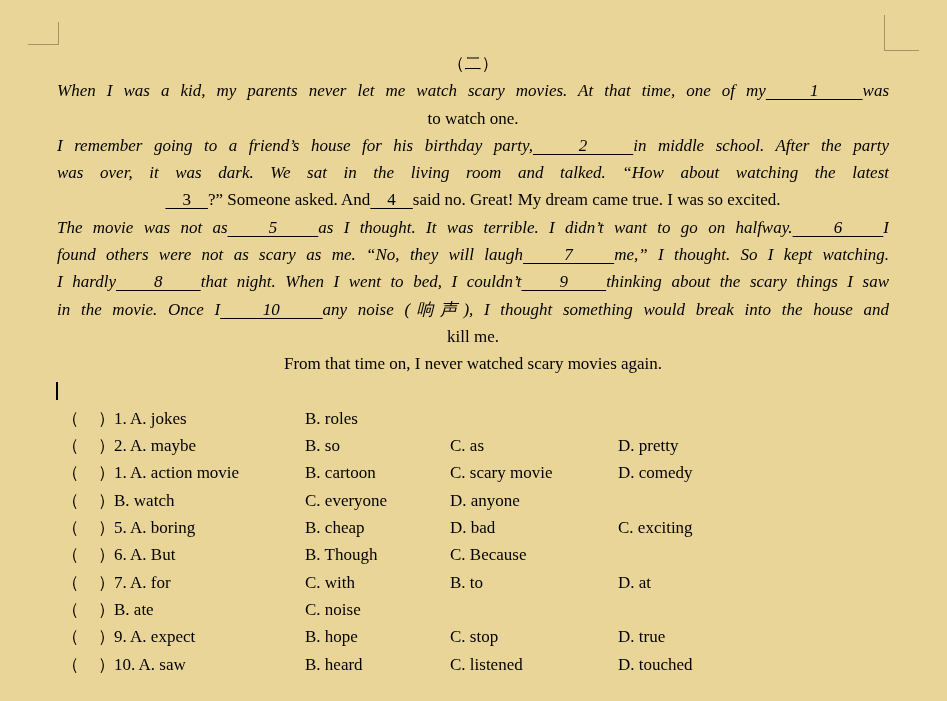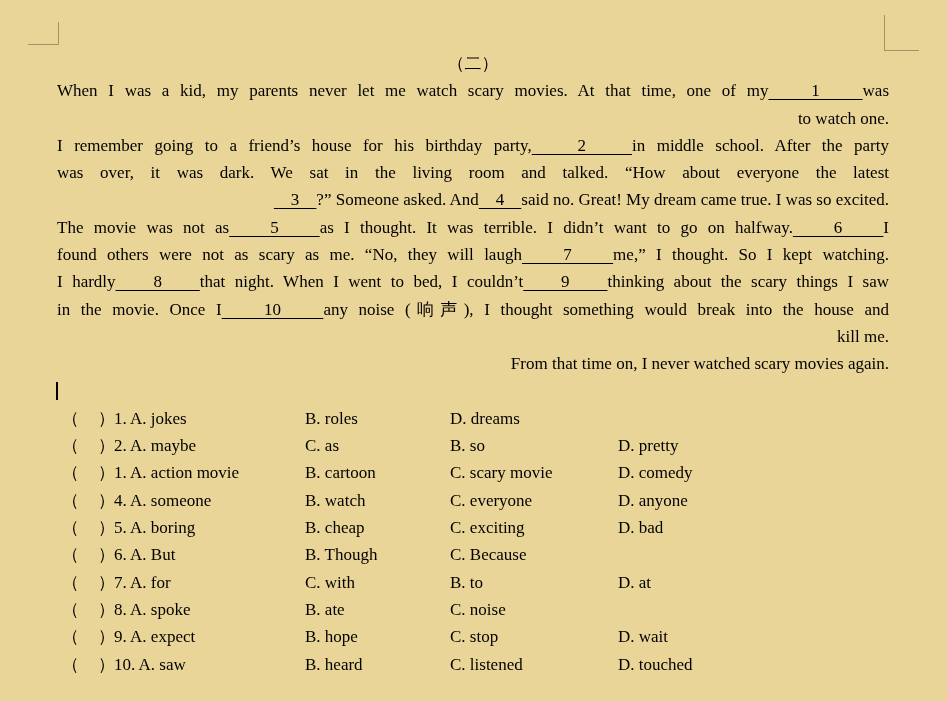--- a/index.html
+++ b/index.html
@@ -28,26 +28,27 @@
   }
   .content {
     position: absolute;
     left: 57px; top: 50px; width: 832px;
     font-size: 17px; line-height: 27.3px;
   }
   .doc-title {
     text-align: center;
     height: 27.3px;
   }
-  .pline { height: 27.3px; white-space: nowrap; text-align: right; }
+  .pline { height: 27.3px; white-space: nowrap; text-align: center; }
   .pline.just {
     white-space: normal;
     text-align: justify;
     text-align-last: justify;
     overflow: hidden;
+    font-style: italic;
   }
   .blank {
     text-decoration: underline;
     text-underline-offset: 3px;
   }
   .cursor-line { height: 27.3px; position: relative; }
   .caret {
     position: absolute; left: -1px; top: 4px;
     width: 2px; height: 18px; background: var(--text-color, #000000);
   }
@@ -66,92 +67,89 @@
 <div class="page">
   <div class="crop-mark tl"></div>
   <div class="crop-mark tr"></div>
 
   <div class="content">
     <div class="doc-title">（二）</div>
     <div id="passage">
         <div class="pline just">When I was a kid, my parents never let me watch scary movies. At that time, one of my<span class="blank">&nbsp;&nbsp;&nbsp;&nbsp;1&nbsp;&nbsp;&nbsp;&nbsp;</span>was</div>
         <div class="pline">to watch one.</div>
         <div class="pline just">I remember going to a friend’s house for his birthday party,<span class="blank">&nbsp;&nbsp;&nbsp;&nbsp;2&nbsp;&nbsp;&nbsp;&nbsp;</span>in middle school. After the party</div>
-        <div class="pline just">was over, it was dark. We sat in the living room and talked. “How about everyone the latest</div>
+        <div class="pline just">was over, it was dark. We sat in the living room and talked. “How about watching the latest</div>
         <div class="pline"><span class="blank">&nbsp;&nbsp;&nbsp;&nbsp;3&nbsp;&nbsp;&nbsp;&nbsp;</span>?” Someone asked. And<span class="blank">&nbsp;&nbsp;&nbsp;&nbsp;4&nbsp;&nbsp;&nbsp;&nbsp;</span>said no. Great! My dream came true. I was so excited.</div>
         <div class="pline just">The movie was not as<span class="blank">&nbsp;&nbsp;&nbsp;&nbsp;5&nbsp;&nbsp;&nbsp;&nbsp;</span>as I thought. It was terrible. I didn’t want to go on halfway.<span class="blank">&nbsp;&nbsp;&nbsp;&nbsp;6&nbsp;&nbsp;&nbsp;&nbsp;</span>I</div>
         <div class="pline just">found others were not as scary as me. “No, they will laugh<span class="blank">&nbsp;&nbsp;&nbsp;&nbsp;7&nbsp;&nbsp;&nbsp;&nbsp;</span>me,” I thought. So I kept watching.</div>
         <div class="pline just">I hardly<span class="blank">&nbsp;&nbsp;&nbsp;&nbsp;8&nbsp;&nbsp;&nbsp;&nbsp;</span>that night. When I went to bed, I couldn’t<span class="blank">&nbsp;&nbsp;&nbsp;&nbsp;9&nbsp;&nbsp;&nbsp;&nbsp;</span>thinking about the scary things I saw</div>
         <div class="pline just">in the movie. Once I<span class="blank">&nbsp;&nbsp;&nbsp;&nbsp;10&nbsp;&nbsp;&nbsp;&nbsp;</span>any noise (响声), I thought something would break into the house and</div>
         <div class="pline">kill me.</div>
         <div class="pline">From that time on, I never watched scary movies again.</div>
       </div>
     <div class="cursor-line">
       <span class="caret"></span>
     </div>
     <div id="questions">
         <div class="q-row">
           <span class="q-paren">（　）</span>
           <span>1. A. jokes</span>
           <span>B. roles</span>
-          <span>D. dreams</span>
         </div>
         <div class="q-row">
           <span class="q-paren">（　）</span>
           <span>2. A. maybe</span>
+          <span>B. so</span>
           <span>C. as</span>
-          <span>B. so</span>
           <span>D. pretty</span>
         </div>
         <div class="q-row">
           <span class="q-paren">（　）</span>
           <span>1. A. action movie</span>
           <span>B. cartoon</span>
           <span>C. scary movie</span>
           <span>D. comedy</span>
         </div>
         <div class="q-row">
           <span class="q-paren">（　）</span>
-          <span>4. A. someone</span>
           <span>B. watch</span>
           <span>C. everyone</span>
           <span>D. anyone</span>
         </div>
         <div class="q-row">
           <span class="q-paren">（　）</span>
           <span>5. A. boring</span>
           <span>B. cheap</span>
+          <span>D. bad</span>
           <span>C. exciting</span>
-          <span>D. bad</span>
         </div>
         <div class="q-row">
           <span class="q-paren">（　）</span>
           <span>6. A. But</span>
           <span>B. Though</span>
           <span>C. Because</span>
         </div>
         <div class="q-row">
           <span class="q-paren">（　）</span>
           <span>7. A. for</span>
           <span>C. with</span>
           <span>B. to</span>
           <span>D. at</span>
         </div>
         <div class="q-row">
           <span class="q-paren">（　）</span>
-          <span>8. A. spoke</span>
           <span>B. ate</span>
           <span>C. noise</span>
         </div>
         <div class="q-row">
           <span class="q-paren">（　）</span>
           <span>9. A. expect</span>
           <span>B. hope</span>
           <span>C. stop</span>
-          <span>D. wait</span>
+          <span>D. true</span>
         </div>
         <div class="q-row">
           <span class="q-paren">（　）</span>
           <span>10. A. saw</span>
           <span>B. heard</span>
           <span>C. listened</span>
           <span>D. touched</span>
         </div>
       </div>
   </div>

